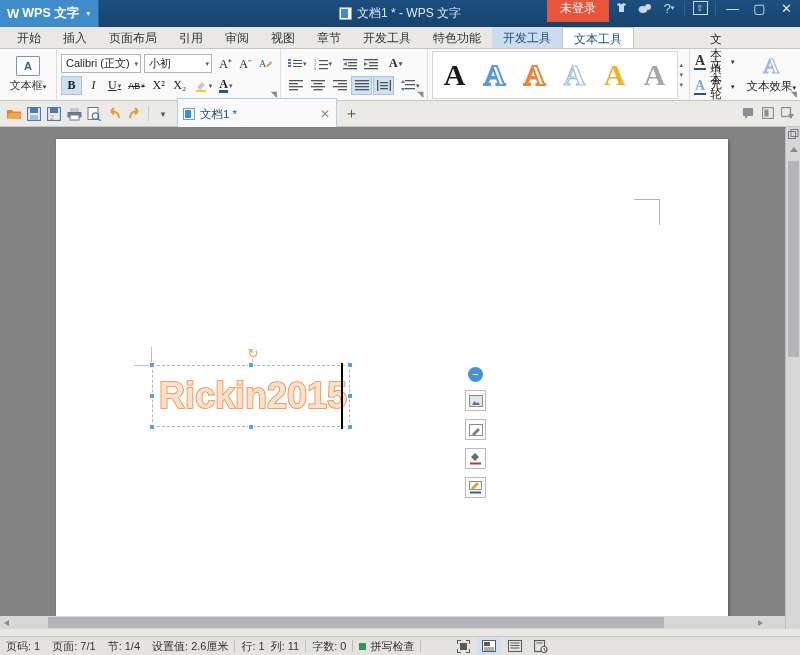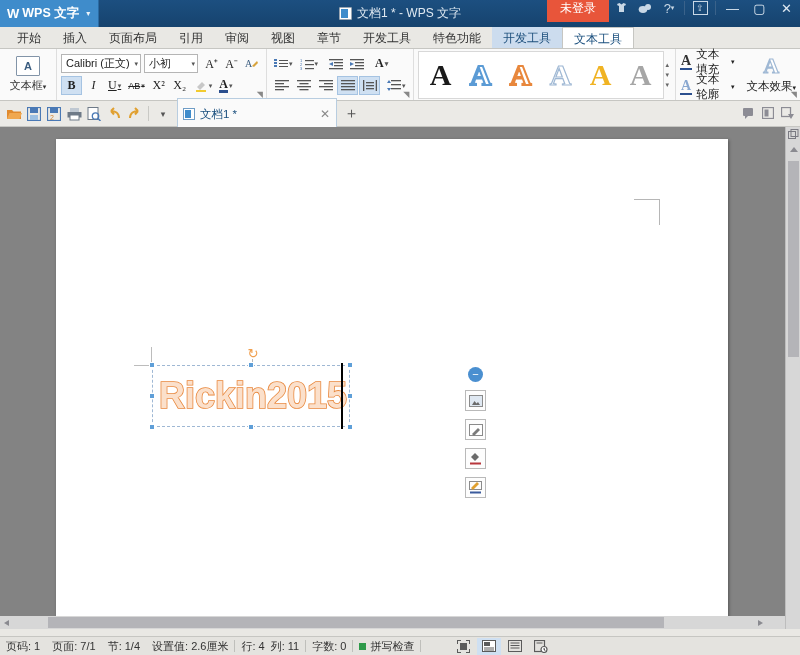--- a/index.html
+++ b/index.html
@@ -341,21 +341,21 @@
       </div>
     </div>
 
     <div class="rgroup">
       <div class="stack">
         <div class="row">
           <div class="combo" style="width:80px">
             <span class="cv">Calibri (正文)</span>
             <span class="ar">▾</span>
           </div>
-          <div class="combo" style="width:54px;margin-left:2px">
+          <div class="combo" style="width:68px;margin-left:2px">
             <span class="cv">小初</span>
             <span class="ar">▾</span>
           </div>
           <div class="ibtn" style="margin-left:3px;font-family:'Liberation Serif',serif">A⁺</div>
           <div class="ibtn" style="font-family:'Liberation Serif',serif">A⁻</div>
           <div class="ibtn">
             <svg width="14" height="13" viewBox="0 0 14 13">
                 <text x="0" y="10" font-size="10" fill="#3b5d80" font-family="Liberation Serif">A</text>
                 <path d="M7 9 L12 4 L13 6 L9 10 Z" fill="#d8a33c"></path>
               </svg>
@@ -693,21 +693,21 @@
       <div class="hs-arrow-r"></div>
     </div>
   </div>
 
   <div class="statusbar">
     <span class="sb-item">页码: 1</span>
     <span class="sb-item">页面: 7/1</span>
     <span class="sb-item">节: 1/4</span>
     <span class="sb-item">设置值: 2.6厘米</span>
     <span class="sb-sep"></span>
-    <span class="sb-item">行: 4</span>
+    <span class="sb-item">行: 1</span>
     <span class="sb-item" style="padding-left:0">列: 11</span>
     <span class="sb-sep"></span>
     <span class="sb-item">字数: 0</span>
     <span class="sb-sep"></span>
     <span class="sb-item">
       <span class="sb-dot"></span><span>拼写检查</span>
     </span>
     <span class="sb-sep"></span>
 
     <div class="sb-views">

